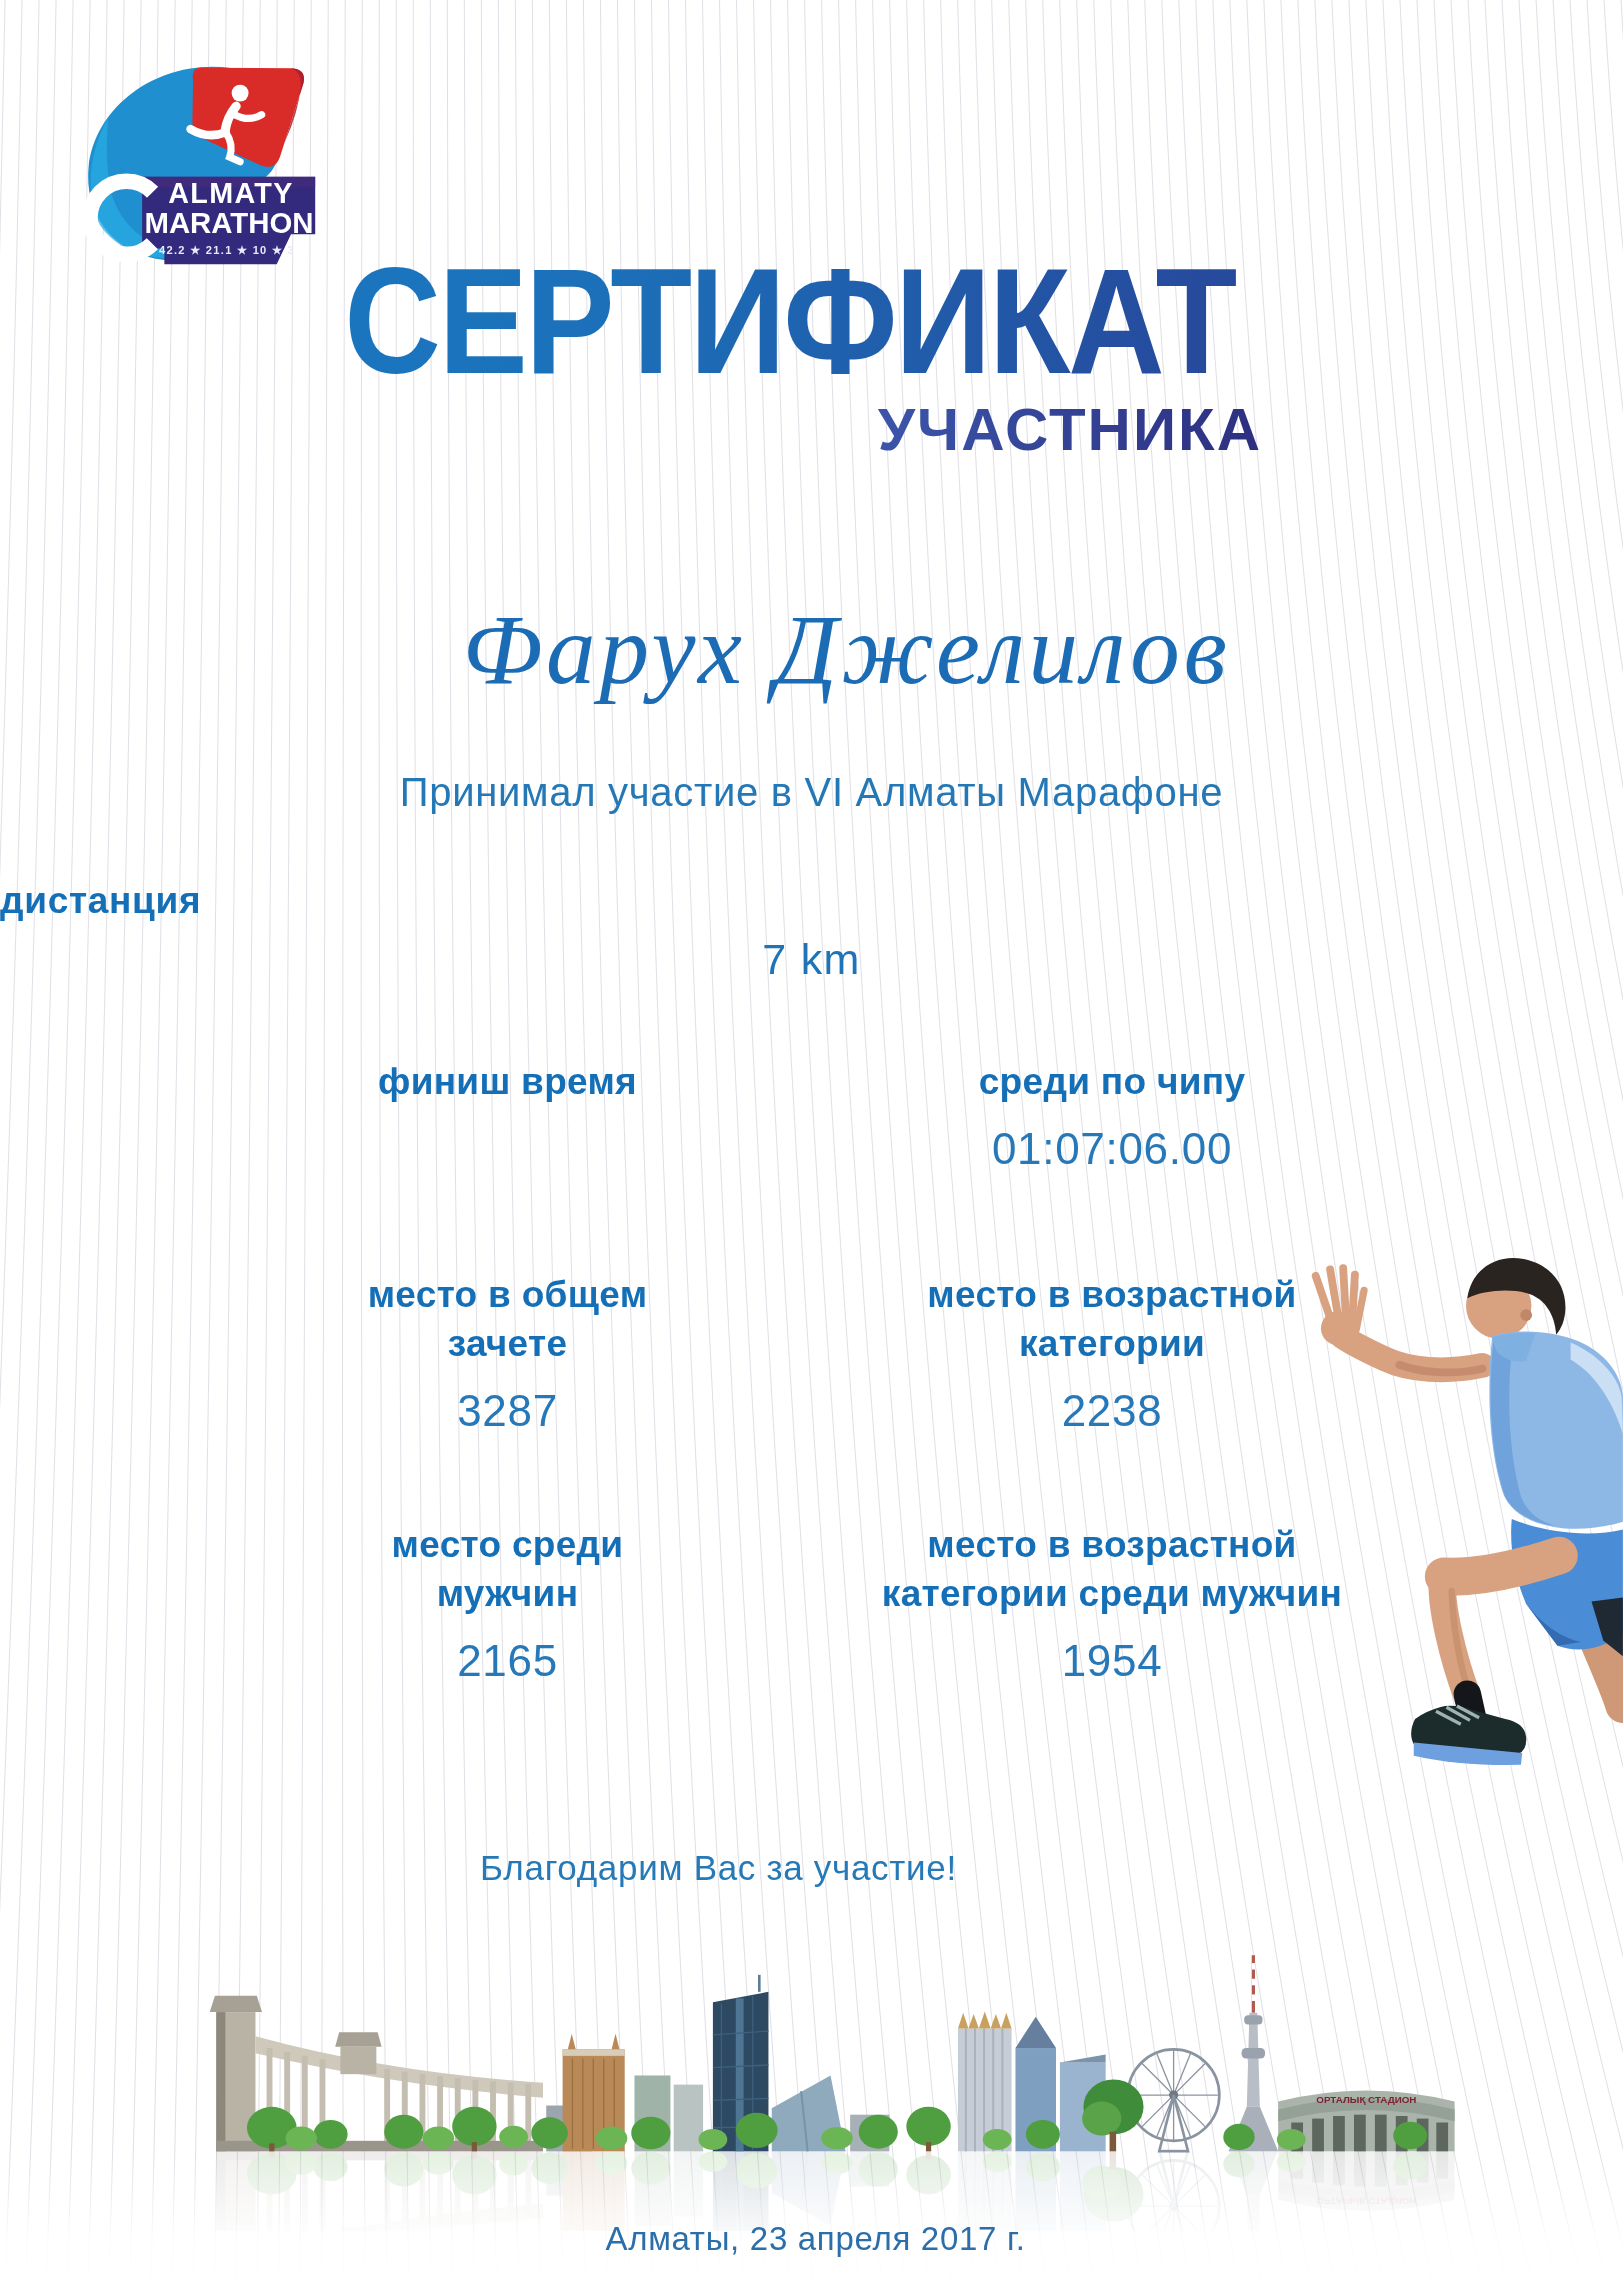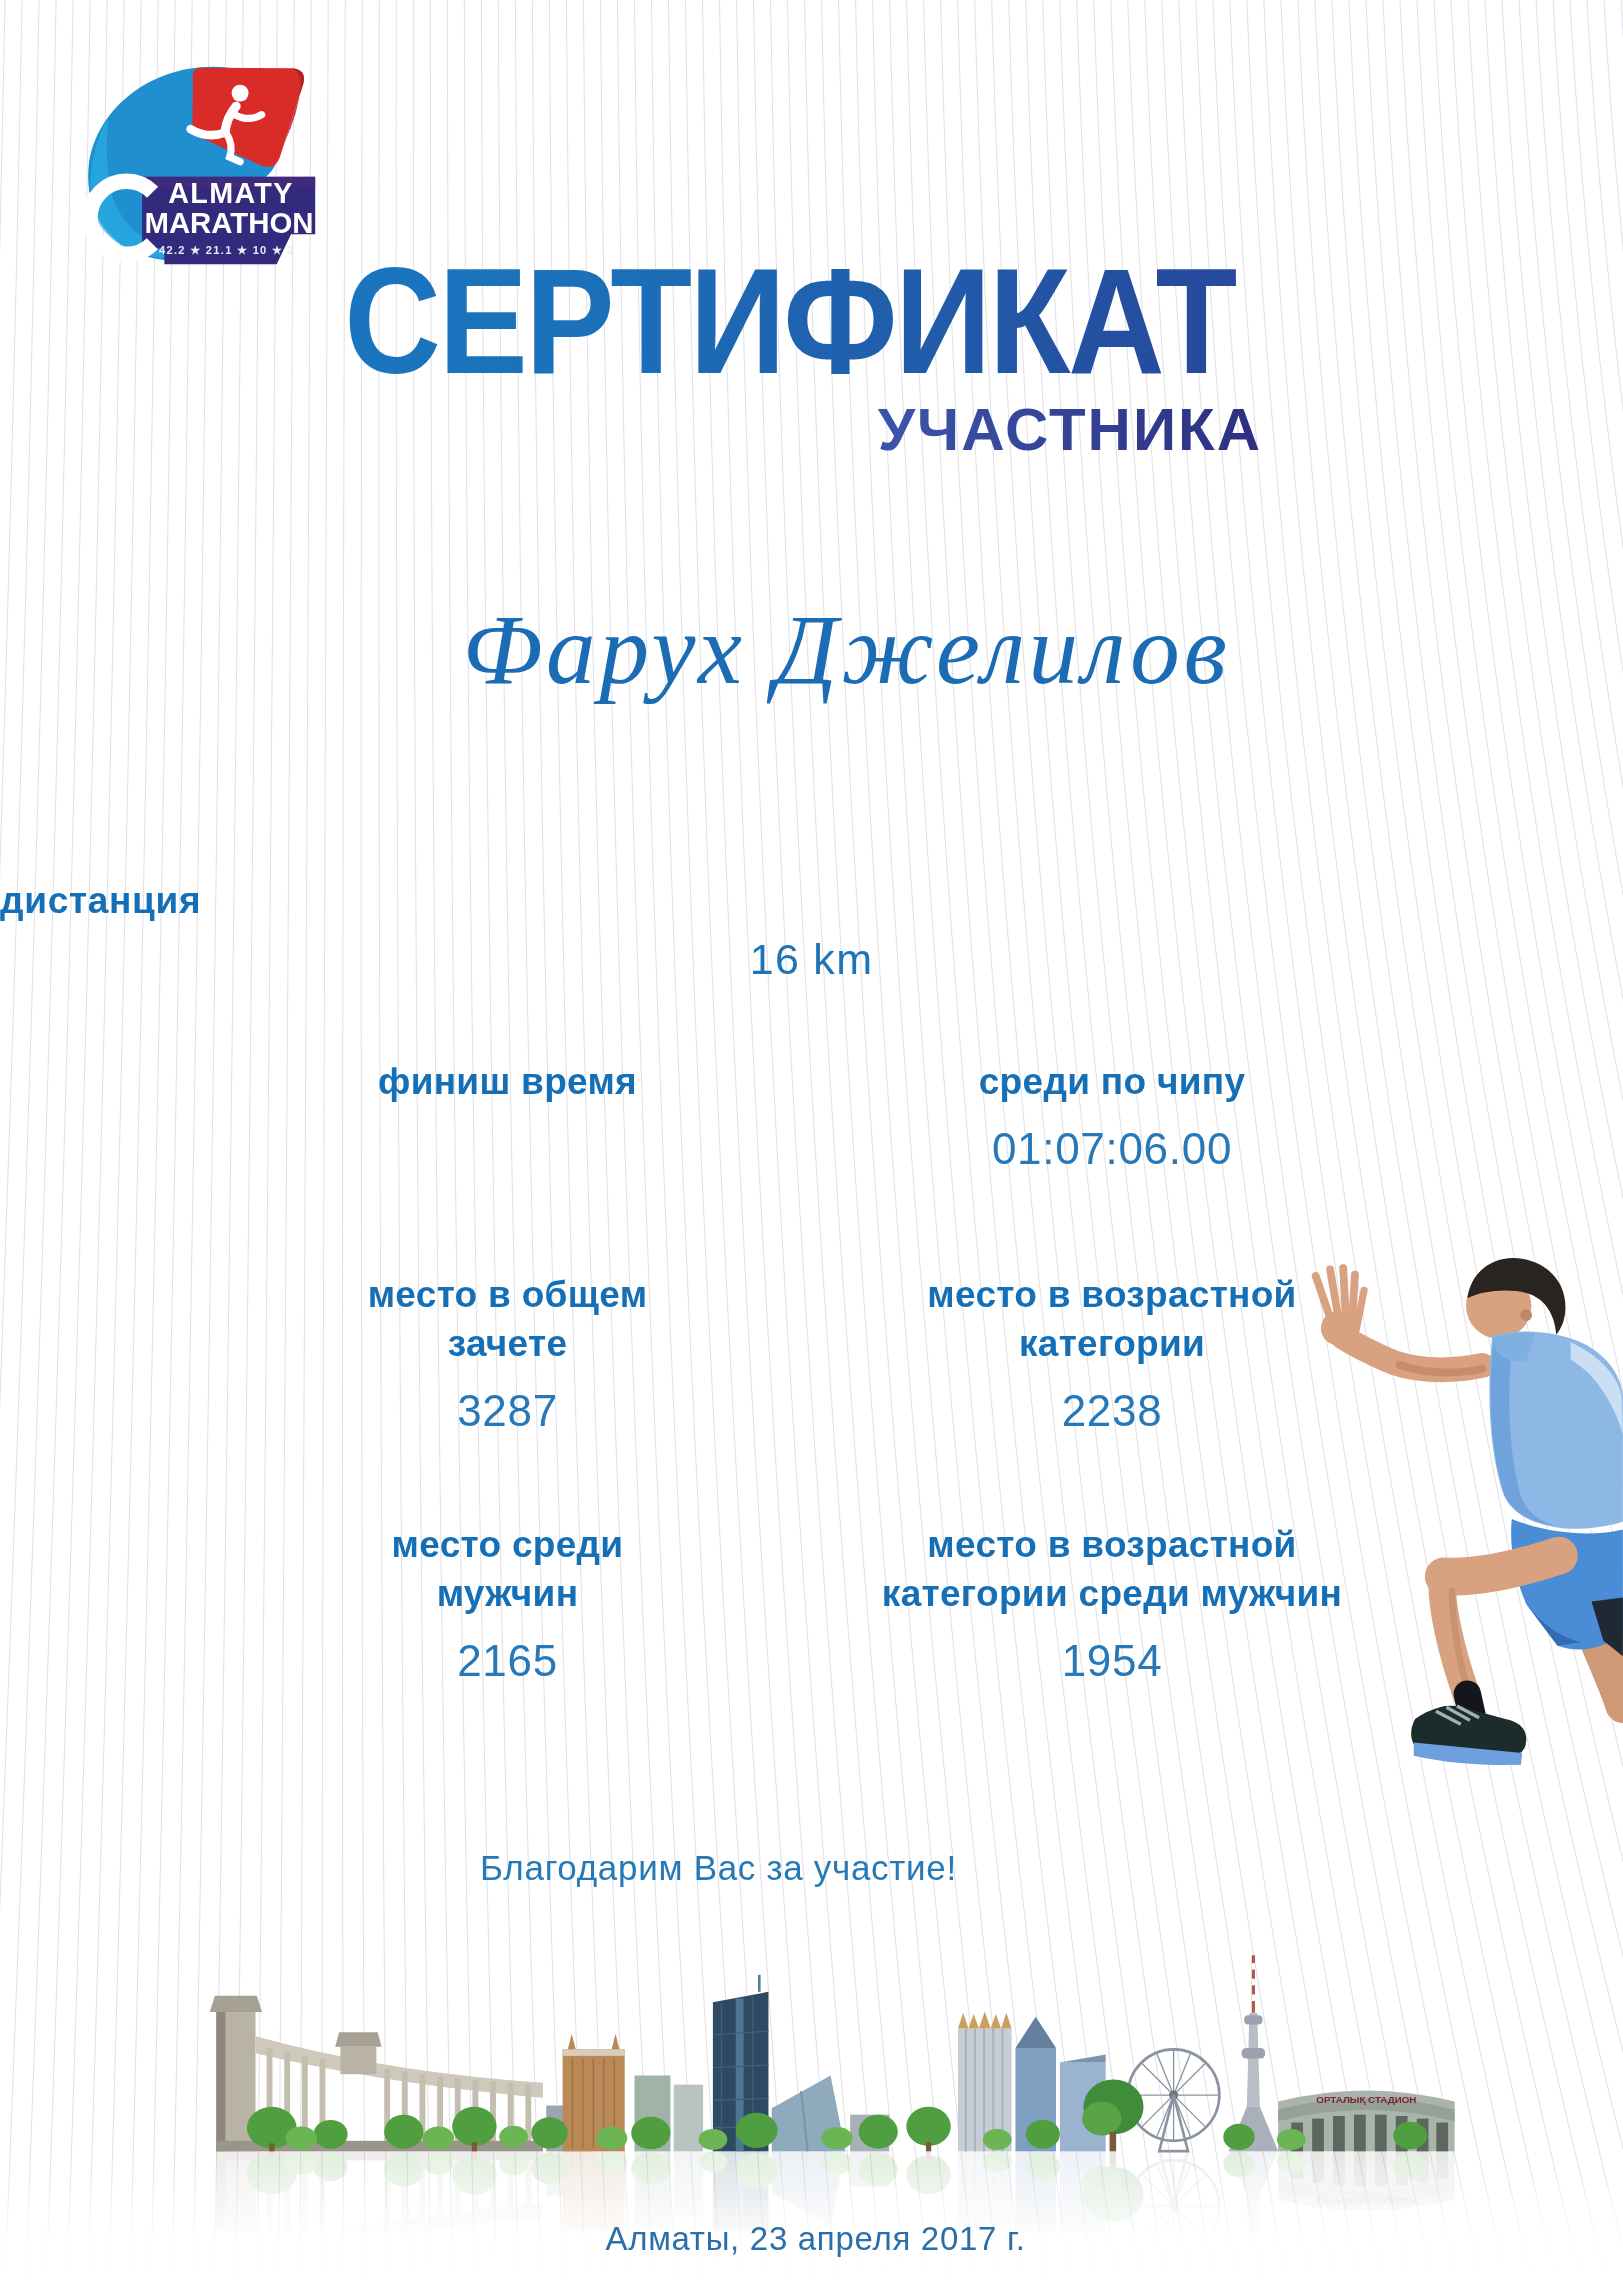--- a/index.html
+++ b/index.html
@@ -205,23 +205,24 @@
       <text x="245" y="266" text-anchor="middle" font-family="Liberation Sans, sans-serif" font-weight="700" font-size="45" letter-spacing="0" fill="#ffffff">MARATHON</text>
       <text x="242" y="299" text-anchor="middle" font-family="Liberation Sans, sans-serif" font-weight="700" font-size="17" letter-spacing="2" fill="#e8eaf6">42.2 ★ 21.1 ★ 10 ★ 3</text>
     </svg>
   </div>
 
   <div class="title">СЕРТИФИКАТ</div>
   <div class="subtitle">УЧАСТНИКА</div>
 
   <div class="name">Фарух Джелилов</div>
 
+  <div class="participation">Принимал участие в VI Алматы Марафоне</div>
 
   <div class="distance-label">дистанция</div>
-  <div class="distance-value">16 km</div>
+  <div class="distance-value">7 km</div>
 
   <div class="stat-cell c1 r1">
     <div class="stat-label">финиш время</div>
   </div>
   <div class="stat-cell c2 r1">
     <div class="stat-label">среди по чипу</div>
     <div class="stat-value">01:07:06.00</div>
   </div>
   <div class="stat-cell c1 r2">
     <div class="stat-label">место в общем

